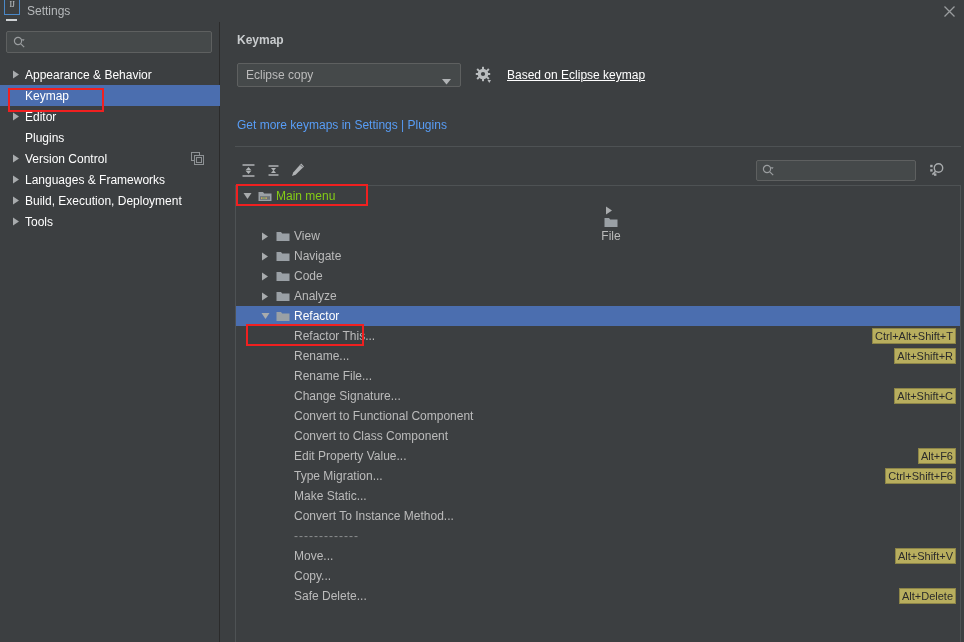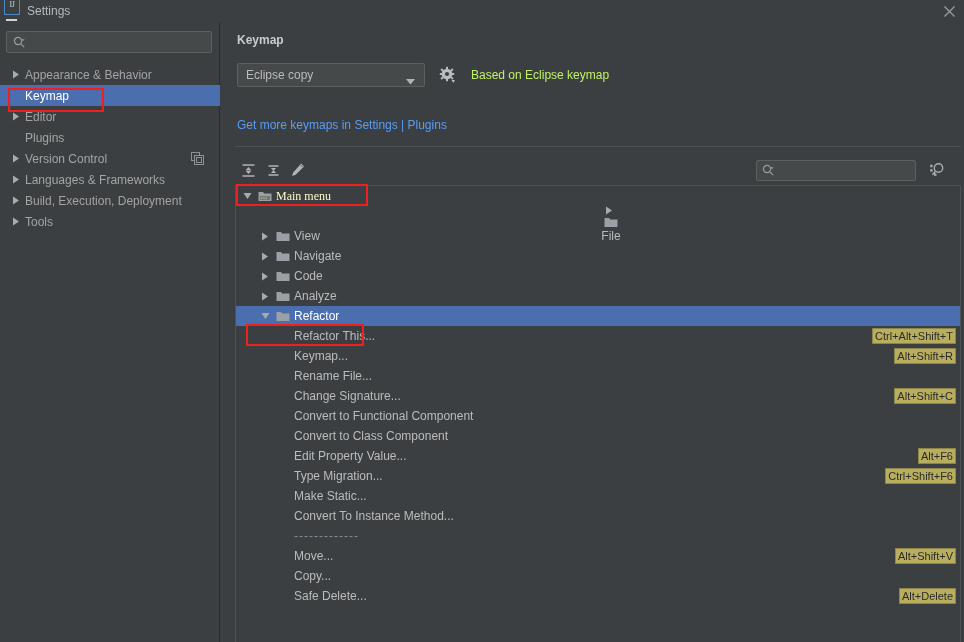--- a/index.html
+++ b/index.html
@@ -54,46 +54,46 @@
   }
   .sb-search .magnifier { margin-left: 6px; display: flex; align-items: center; }
   .sb-search input {
     background: transparent; border: none; outline: none;
     color: #bbbbbb; font-size: 12px; font-family: "Liberation Sans", sans-serif;
     flex: 1; margin-left: 4px; width: 150px;
   }
   .sb-list { position: absolute; left: 0; top: 42px; width: 220px; }
   .sb-item {
     position: relative; height: 21px; display: flex; align-items: center;
-    padding-left: 10px; font-size: 12px; color: #a3a3a3; cursor: default;
+    padding-left: 10px; font-size: 12px; color: #ffffff; cursor: default;
   }
   .sb-item.selected { background: #4b6eaf; color: #ffffff; }
   .sb-item .arrow {
     width: 12px; flex: none; display: inline-flex; align-items: center; justify-content: center;
   }
   .sb-item .arrow.blank { visibility: hidden; }
   .sb-label { margin-left: 3px; white-space: nowrap; }
   .sb-item .trailing-icon { position: absolute; right: 16px; top: 4px; }
 
   
   .main { position: absolute; left: 221px; top: 22px; width: 743px; height: 620px; background: #3c3f41; }
   .page-title {
     position: absolute; left: 16px; top: 11px;
     font-size: 12px; font-weight: bold; color: #c8cbcd;
   }
   .keymap-row { position: absolute; left: 16px; top: 41px; display: flex; align-items: center; }
   .combo {
-    width: 188px; height: 24px; background: #45494a;
+    width: 224px; height: 24px; background: #45494a;
     border: 1px solid #5e6060; border-radius: 2px;
     display: flex; align-items: center; padding-left: 8px;
     color: #bbbbbb; font-size: 12px; cursor: pointer; position: relative;
   }
   .combo .chev { position: absolute; right: 9px; top: 10px; }
   .gear-btn { margin-left: 14px; width: 18px; height: 18px; cursor: pointer; position: relative; }
-  .based-on { margin-left: 14px; color: #bef264; font-size: 12px; }
+  .based-on { margin-left: 14px; color: #ffffff; font-size: 12px; text-decoration: underline; }
   .link-row {
     position: absolute; left: 16px; top: 96px;
     color: #589df6; font-size: 12px; cursor: pointer;
   }
   .hr {
     position: absolute; left: 14px; top: 124px; width: 726px; height: 1px; background: #4e5254;
   }
 
   
   .tree-toolbar { position: absolute; left: 14px; top: 134px; width: 726px; height: 30px; }
@@ -116,21 +116,21 @@
   
   .tree {
     position: absolute; left: 14px; top: 163px; width: 726px; height: 464px;
     background: #3c3f41; border: 1px solid #4e5254; overflow: hidden;
   }
   .trow {
     position: relative; height: 20px; display: flex; align-items: center;
     font-size: 12px; color: #bbbbbb; white-space: nowrap; cursor: default;
   }
   .trow.selected { background: #4b6eaf; color: #ffffff; }
-  .trow.bluetext .tlabel { color: #fef9c3; font-family: Liberation Serif, serif; }
+  .trow.bluetext .tlabel { color: #84cc16; }
   .twist { width: 14px; flex: none; display: inline-flex; align-items: center; justify-content: center; }
   .twist.blank { visibility: hidden; }
   .tlabel { margin-left: 4px; }
   .tshortcut {
     position: absolute; right: 4px; top: 2px;
     background: #b8ae5e; color: #2b2b2b;
     font-size: 11px; font-family: "Liberation Sans", sans-serif;
     padding: 0 2px; line-height: 15px; height: 16px;
     border: 1px solid #8d8547;
   }
@@ -433,21 +433,21 @@
           </span>
           <span class="tlabel">Refactor This...</span>
           <span class="tshortcut">Ctrl+Alt+Shift+T</span>
         </div>
         <div class="trow" style="padding-left: 40px;">
           <span class="twist blank">
             <svg width="8" height="9" viewBox="0 0 8 9">
               <path d="M1 0.5 L7 4.5 L1 8.5 Z" fill="#a8abad"></path>
             </svg>
           </span>
-          <span class="tlabel">Keymap...</span>
+          <span class="tlabel">Rename...</span>
           <span class="tshortcut">Alt+Shift+R</span>
         </div>
         <div class="trow" style="padding-left: 40px;">
           <span class="twist blank">
             <svg width="8" height="9" viewBox="0 0 8 9">
               <path d="M1 0.5 L7 4.5 L1 8.5 Z" fill="#a8abad"></path>
             </svg>
           </span>
           <span class="tlabel">Rename File...</span>
         </div>

